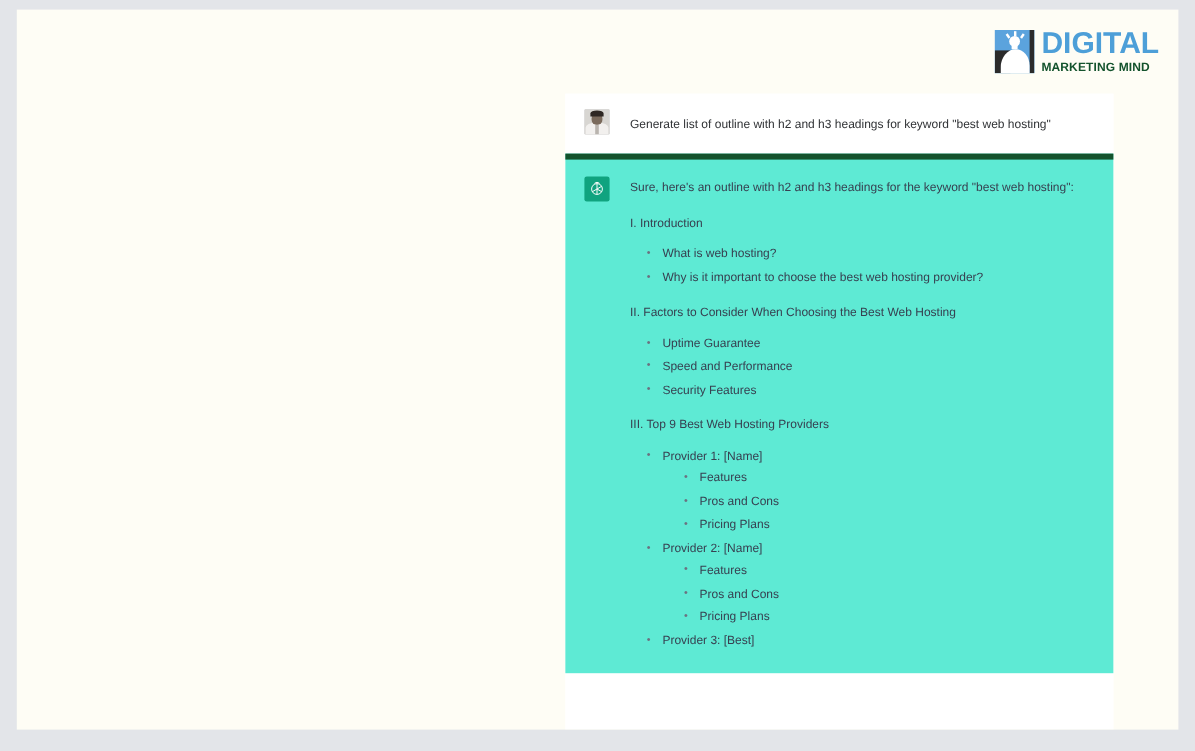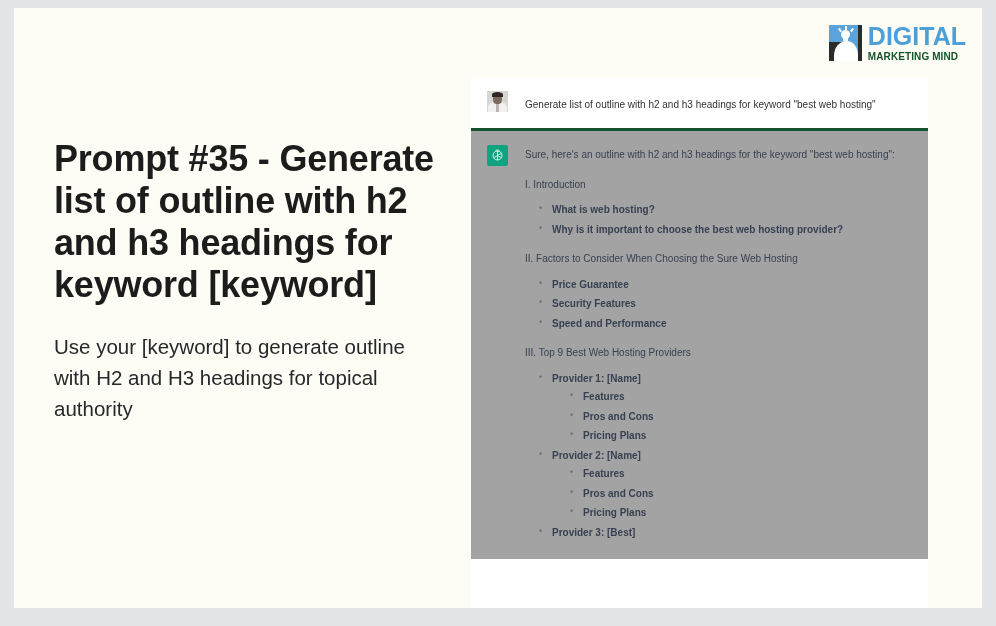--- a/index.html
+++ b/index.html
@@ -77,21 +77,21 @@
 
   
   #chat {
     position: absolute; left: 457px; top: 70px;
     width: 457px; height: 530px;
     background: #ffffff;
     overflow: hidden;
   }
   .row { display: flex; padding: 14px 16px 14px 10px; }
   .row.user { background: #ffffff; padding-top: 13px; padding-bottom: 16px; align-items: flex-end; }
-  .row.assistant { background: #a3a3a3; border-top: 3px solid #14532d; padding-top: 14px; }
+  .row.assistant { background: #5eead4; border-top: 5px solid #14532d; padding-top: 14px; }
   .avatar-cell { width: 44px; flex: none; padding-left: 6px; }
 
   .avatar-photo {
     width: 21px; height: 21px; position: relative;
     background: #cfcfcf; overflow: hidden; border-radius: 1px;
   }
   .avatar-photo .bg { position: absolute; inset: 0; background: #d8d6d2; }
   .avatar-photo .shirt {
     position: absolute; left: 1px; bottom: 0; width: 19px; height: 10px;
     background: #f2f0ee; border-radius: 45% 45% 0 0;
@@ -123,21 +123,20 @@
   .msg.user-text { color: #303235; font-size: 10px; }
   .lead { margin-bottom: 15px; }
   .sec-head { margin: 15px 0 11px 0; color: #374151; }
   .sec-head:first-child { margin-top: 12px; }
 
   ul.lvl1 { list-style: none; margin: 0 0 0 14px; padding: 0; }
   ul.lvl2 { list-style: none; margin: 4px 0 4px 18px; padding: 0; }
   ul.lvl1 > li, ul.lvl2 > li {
     position: relative; padding-left: 13px; margin-bottom: 5px;
     color: #374151;
-    font-weight: bold;
   }
   ul.lvl1 > li::before, ul.lvl2 > li::before {
     content: "•"; position: absolute; left: 0; top: -1px;
     color: #6b7280; font-size: 9px;
   }
 </style>
 </head>
 <body>
 
 <div id="slide">
@@ -153,24 +152,20 @@
       <div class="ray" style="left:22px;top:3px;transform:rotate(35deg);"></div>
       <div class="head"></div>
       <div class="neck"></div>
     </div>
     <div id="logo-text">
       <span id="logo-title">DIGITAL</span>
       <span id="logo-sub">MARKETING MIND</span>
     </div>
   </div>
 
-  <div id="left">
-    <h1 id="page-title">Prompt #35 - Generate list of outline with h2 and h3 headings for keyword [keyword]</h1>
-    <p id="page-subtitle">Use your [keyword] to generate outline with H2 and H3 headings for topical authority</p>
-  </div>
 
   <div id="chat">
 
     <div class="row user">
       <div class="avatar-cell">
         <div class="avatar-photo">
           <div class="bg"></div>
           <div class="shirt"></div>
           <div class="tie"></div>
           <div class="face"></div>
@@ -191,25 +186,25 @@
         </div>
       </div>
       <div class="msg">
         <div class="lead">Sure, here's an outline with h2 and h3 headings for the keyword "best web hosting":</div>
         <div id="outline">
             <div class="sec-head">I. Introduction</div>
             <ul class="lvl1">
               <li><span>What is web hosting?</span></li>
               <li><span>Why is it important to choose the best web hosting provider?</span></li>
             </ul>
-            <div class="sec-head">II. Factors to Consider When Choosing the Sure Web Hosting</div>
+            <div class="sec-head">II. Factors to Consider When Choosing the Best Web Hosting</div>
             <ul class="lvl1">
-              <li><span>Price Guarantee</span></li>
+              <li><span>Uptime Guarantee</span></li>
+              <li><span>Speed and Performance</span></li>
               <li><span>Security Features</span></li>
-              <li><span>Speed and Performance</span></li>
             </ul>
             <div class="sec-head">III. Top 9 Best Web Hosting Providers</div>
             <ul class="lvl1">
               <li><span>Provider 1: [Name]</span><ul class="lvl2">
                   <li>Features</li>
                   <li>Pros and Cons</li>
                   <li>Pricing Plans</li>
                 </ul></li>
               <li><span>Provider 2: [Name]</span><ul class="lvl2">
                   <li>Features</li>

